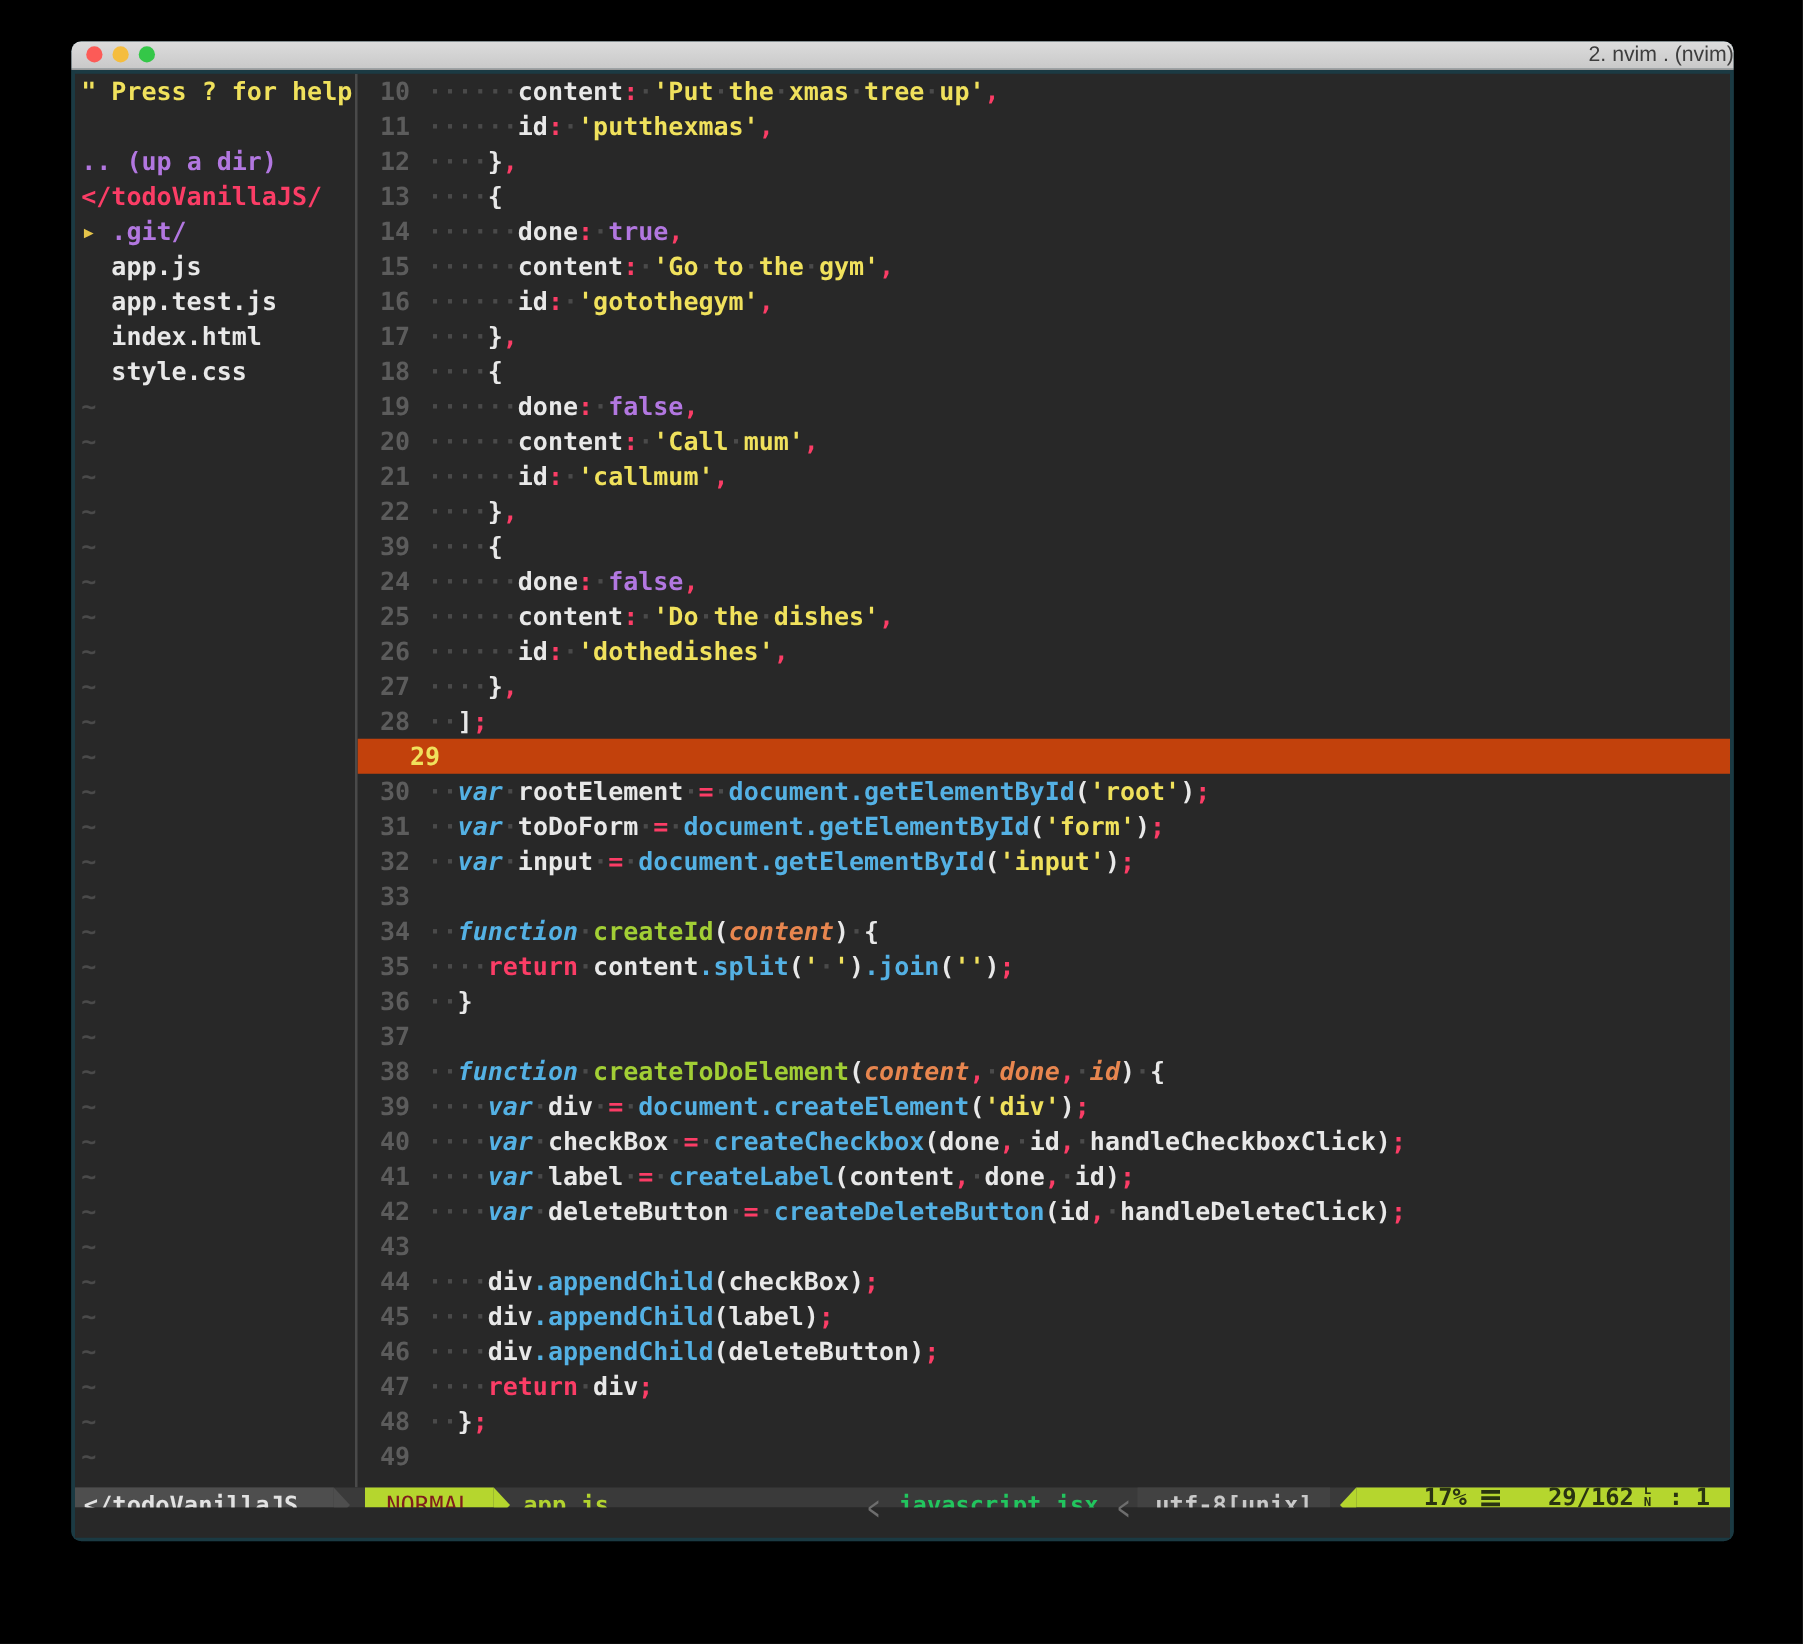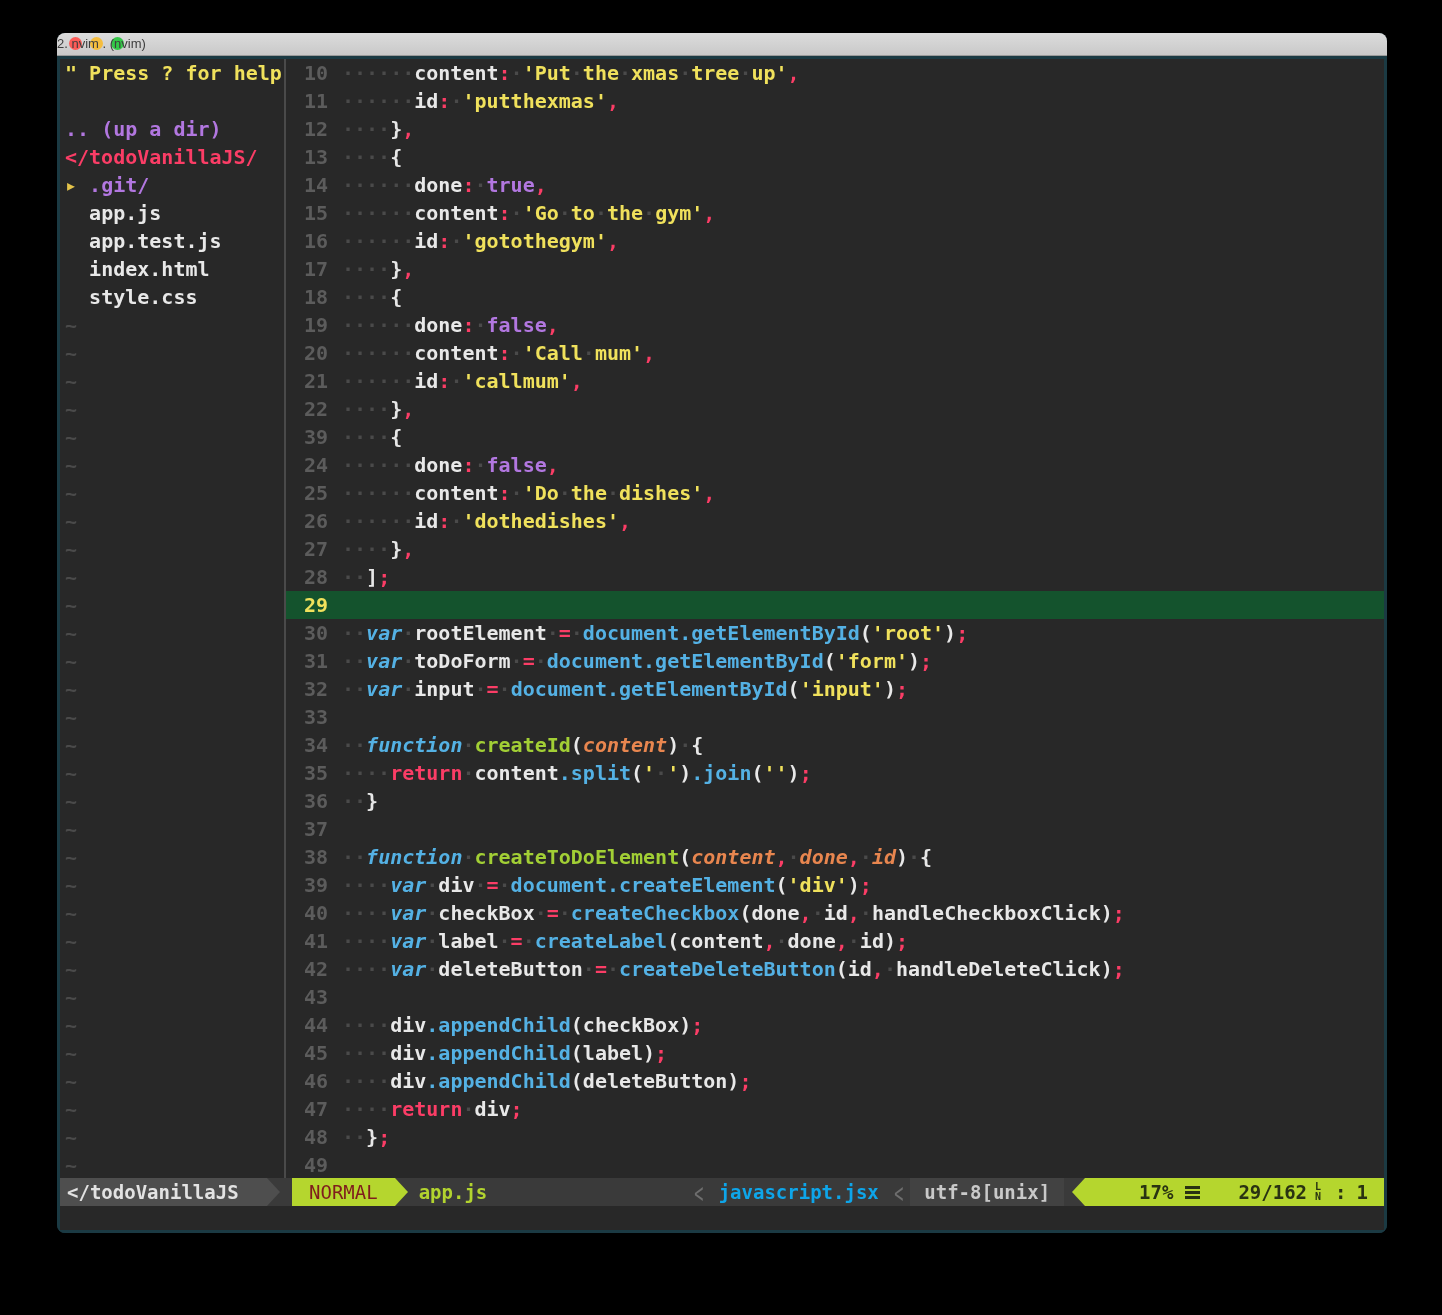--- a/index.html
+++ b/index.html
@@ -12,67 +12,67 @@
     border-radius:8px;overflow:hidden;background:#1b3a43;
     box-shadow:0 14px 40px rgba(0,0,0,.8);
   }
   .titlebar{
     height:22px;background:linear-gradient(#dcdcdc,#c9c9c9);
     border-bottom:1px solid #9a9a9a;position:relative;
   }
   .lights{position:absolute;left:12px;top:4px;display:flex;gap:8px;}
   .light{width:13px;height:13px;border-radius:50%;}
   .title-text{
-    position:absolute;left:0;right:0;top:0;height:22px;line-height:21px;text-align:left;
-    font-family:"Liberation Sans",sans-serif;font-size:13px;color:#3d3d3d;
+    position:absolute;left:0;right:0;top:0;height:22px;line-height:21px;text-align:right;
+    font-family:"Liberation Sans",sans-serif;font-size:17px;color:#3d3d3d;
   }
   .term{
     position:absolute;top:23px;left:0;right:0;bottom:0;
     background:#1b3a43;padding:3px;box-sizing:border-box;
   }
   .term-inner{background:#282828;height:100%;display:flex;flex-direction:column;}
   .panes{flex:1;display:flex;overflow:hidden;}
   .sidebar{
     width:224px;flex:none;border-right:2px solid #4a4a4a;
     font-size:20px;font-weight:600;overflow:hidden;
   }
   .editor{flex:1;overflow:hidden;}
   .row{height:28px;line-height:28px;white-space:pre;}
   .sidebar .row{padding-left:5px;}
   .erow{display:flex;height:28px;line-height:28px;font-size:20px;font-weight:600;}
-  .erow.cursorline{background:#14532d;}
+  .erow.cursorline{background:#c2410c;padding-left:24px;}
   .lnum{width:42px;flex:none;text-align:right;color:#5c5c5c;}
   .lnum.cur{color:#f0e15c;}
   .ecode{margin-left:14px;white-space:pre;}
   .t-w{color:#e8e8e8}
   .t-p{color:#fb3d66}
   .t-s{color:#f0e15c}
   .t-k{color:#54b1e4;font-style:italic}
   .t-b{color:#54b1e4}
   .t-g{color:#a2cf35}
   .t-o{color:#e8864f;font-style:italic}
   .t-u{color:#b277e0}
   .t-y{color:#e5c44a}
   .ws{color:#4a4a4a}
   .tilde{color:#4a4a4a}
 
   
   .statusline{
-    height:28px;flex:none;display:flex;align-items:stretch;background:#3a3a3a;
+    height:16px;flex:none;display:flex;align-items:stretch;background:#3a3a3a;
     font-size:19px;font-weight:600;line-height:28px;
   }
   .seg-dir{width:200px;flex:none;background:#4e4e4e;color:#e2e2e2;padding-left:7px;white-space:pre;}
   .tri-r-gray{flex:none;width:0;height:0;border-top:14px solid transparent;border-bottom:14px solid transparent;border-left:13px solid #4e4e4e;}
   .sl-gap{flex:none;width:12px;}
   .seg-mode{flex:none;background:#b5d62e;color:#7f1d1d;font-weight:400;padding:0 17px;}
   .tri-r-green{flex:none;width:0;height:0;border-top:14px solid transparent;border-bottom:14px solid transparent;border-left:13px solid #b5d62e;}
   .seg-file{flex:none;color:#b2d32f;padding-left:11px;}
   .sl-spacer{flex:1;}
   .chev{flex:none;color:#6e6e6e;transform:scaleY(1.5) scaleX(.8);font-weight:400;padding:0 6px;}
-  .seg-ft{flex:none;color:#0ea5e9;padding:0 8px;}
+  .seg-ft{flex:none;color:#22c55e;padding:0 8px;}
   .seg-enc{flex:none;color:#c9c9c9;background:#424242;padding:0 14px;text-align:center;}
   .tri-l-green{flex:none;width:0;height:0;border-top:14px solid transparent;border-bottom:14px solid transparent;border-right:13px solid #b5d62e;margin-left:8px;}
   .seg-pos{flex:none;background:#b5d62e;color:#293312;font-weight:700;display:flex;align-items:center;padding:0 16px;}
   .seg-pos .pct{margin-left:38px;}
   .bars-icon{display:inline-block;width:15px;height:3px;background:#293312;box-shadow:0 5px 0 #293312,0 10px 0 #293312;margin:0 0 10px 12px;}
   .pos-line{margin-left:38px;}
   .ln-glyph{display:inline-flex;flex-direction:column;margin:0 4px 0 8px;line-height:1;justify-content:center;}
   .ln-glyph span{font-size:10px;font-weight:700;display:block;height:10px;line-height:10px;}
   .colon{margin:0 10px;}
   .cmdline{height:24px;flex:none;background:#282828;}

